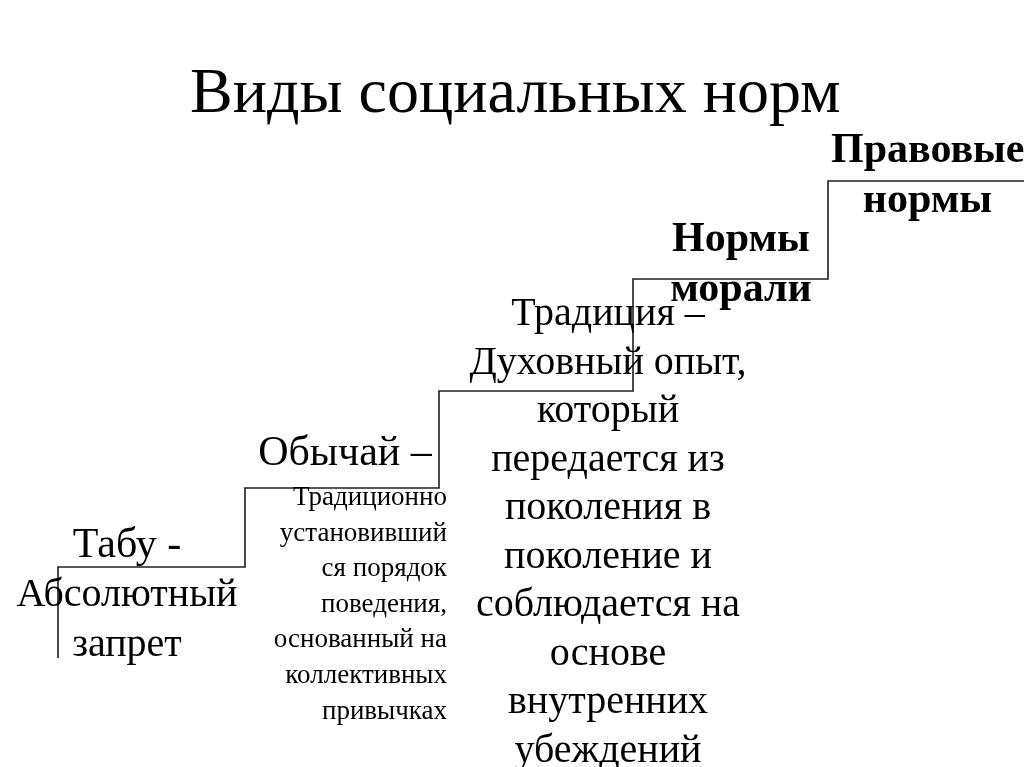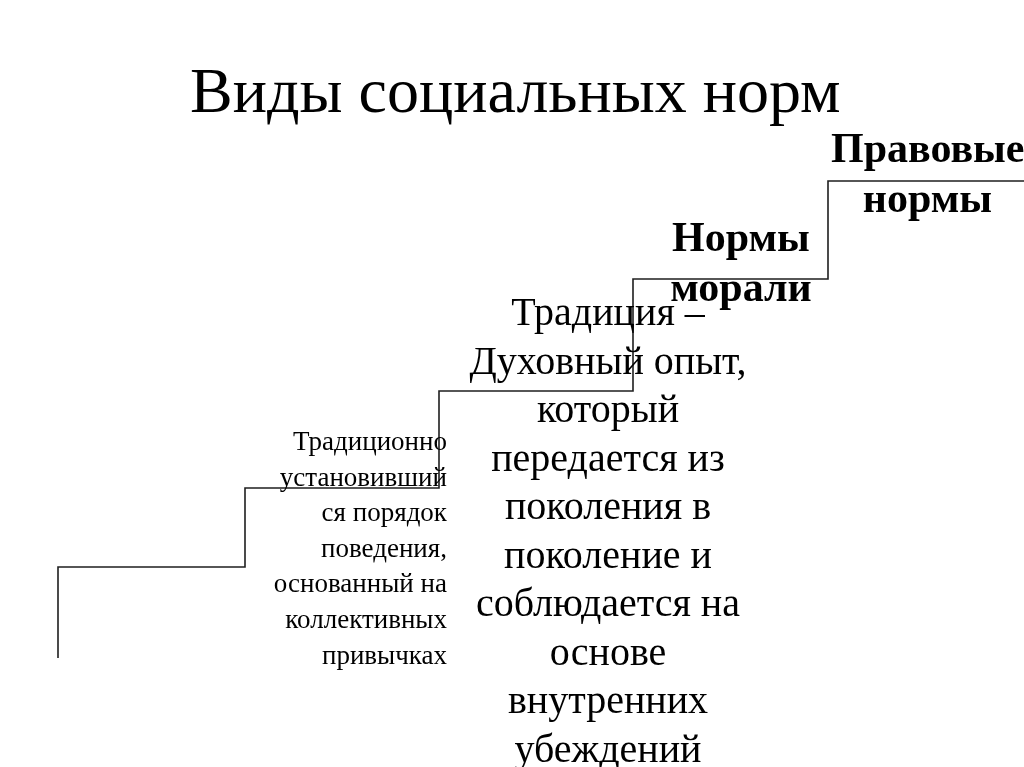--- a/index.html
+++ b/index.html
@@ -103,23 +103,27 @@
 
 <div class="slide">
 
   <svg class="stairs" width="1024" height="767" viewBox="0 0 1024 767">
     <polyline points="58,658 58,567 245,567 245,488 439,488 439,391 633,391 633,279 828,279 828,181 1024,181"></polyline>
   </svg>
 
   <div class="slide-title">Виды социальных норм</div>
 
   <div class="step step-tabu">
+    <div class="term-line"><span class="term">Табу</span><span class="dash"> -</span></div>
+    <div class="desc">Абсолютный
+запрет</div>
   </div>
 
   <div class="step step-obychay">
+    <div class="term-line"><span class="term">Обычай</span><span class="dash"> –</span></div>
     <div class="desc">Традиционно
 установивший
 ся порядок
 поведения,
 основанный на
 коллективных
 привычках</div>
   </div>
 
   <div class="step step-traditsiya">

